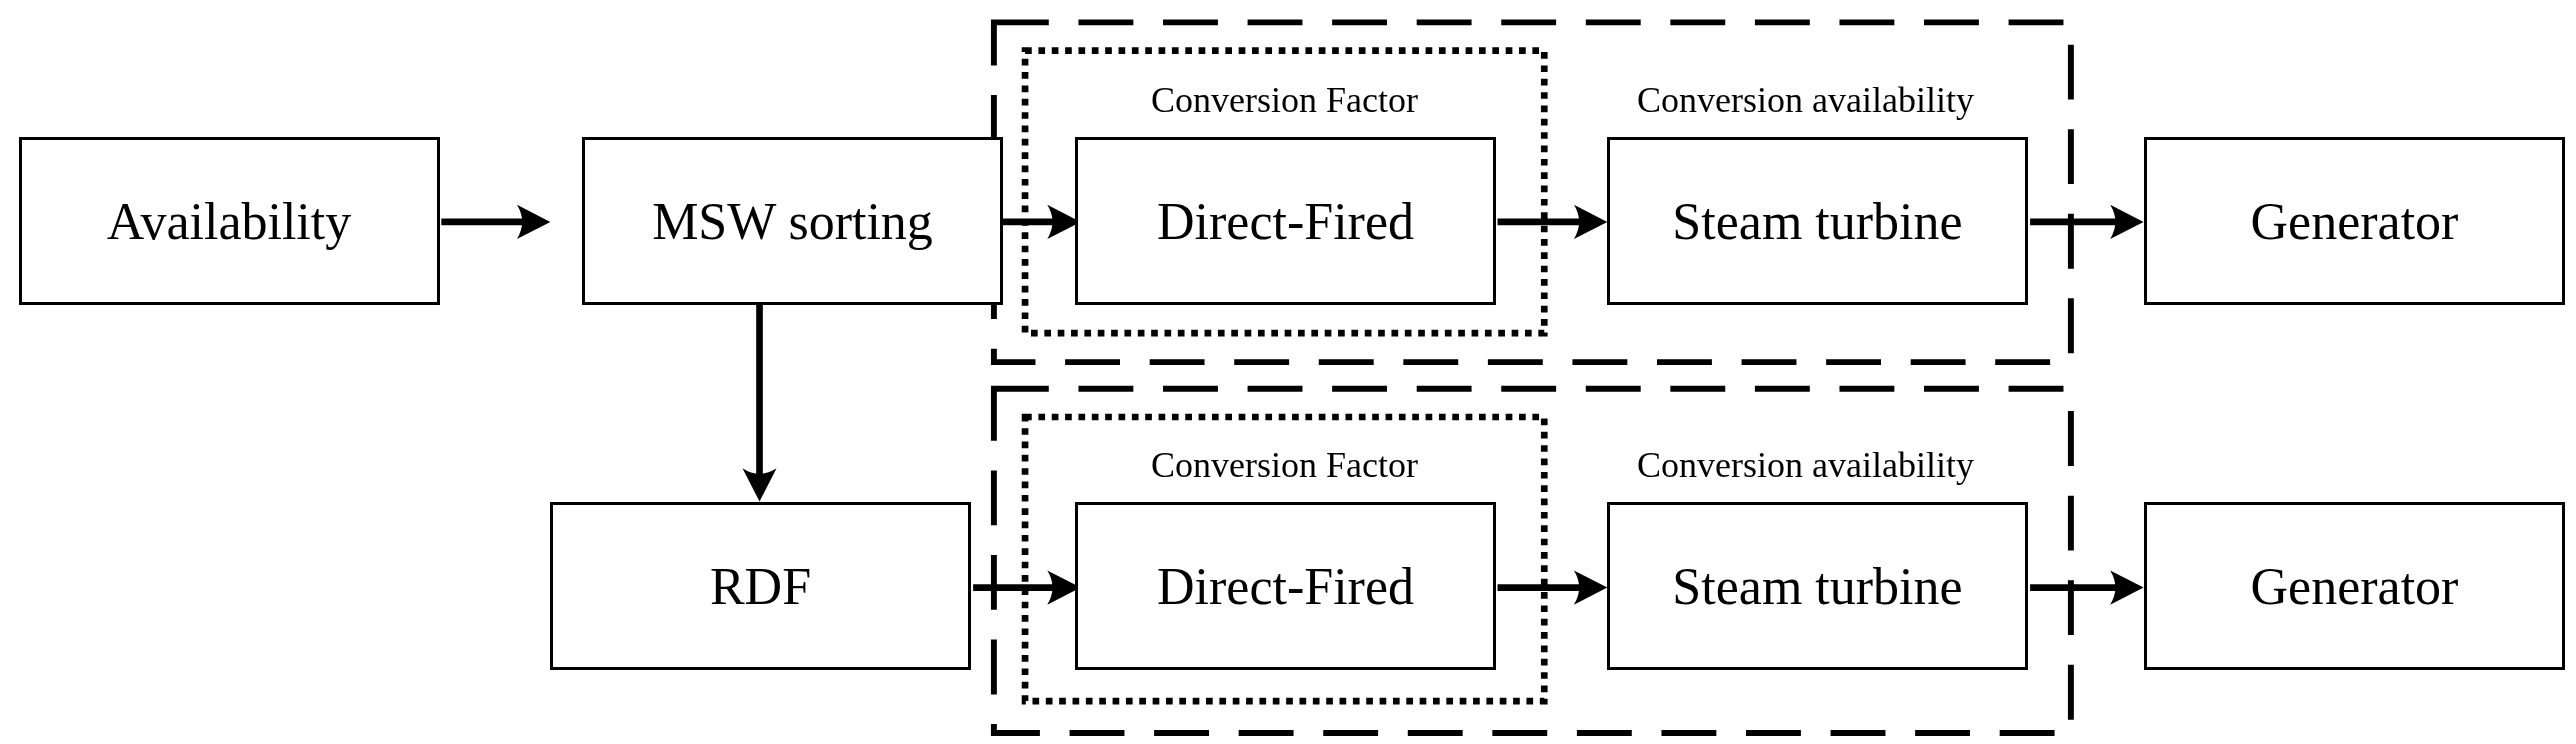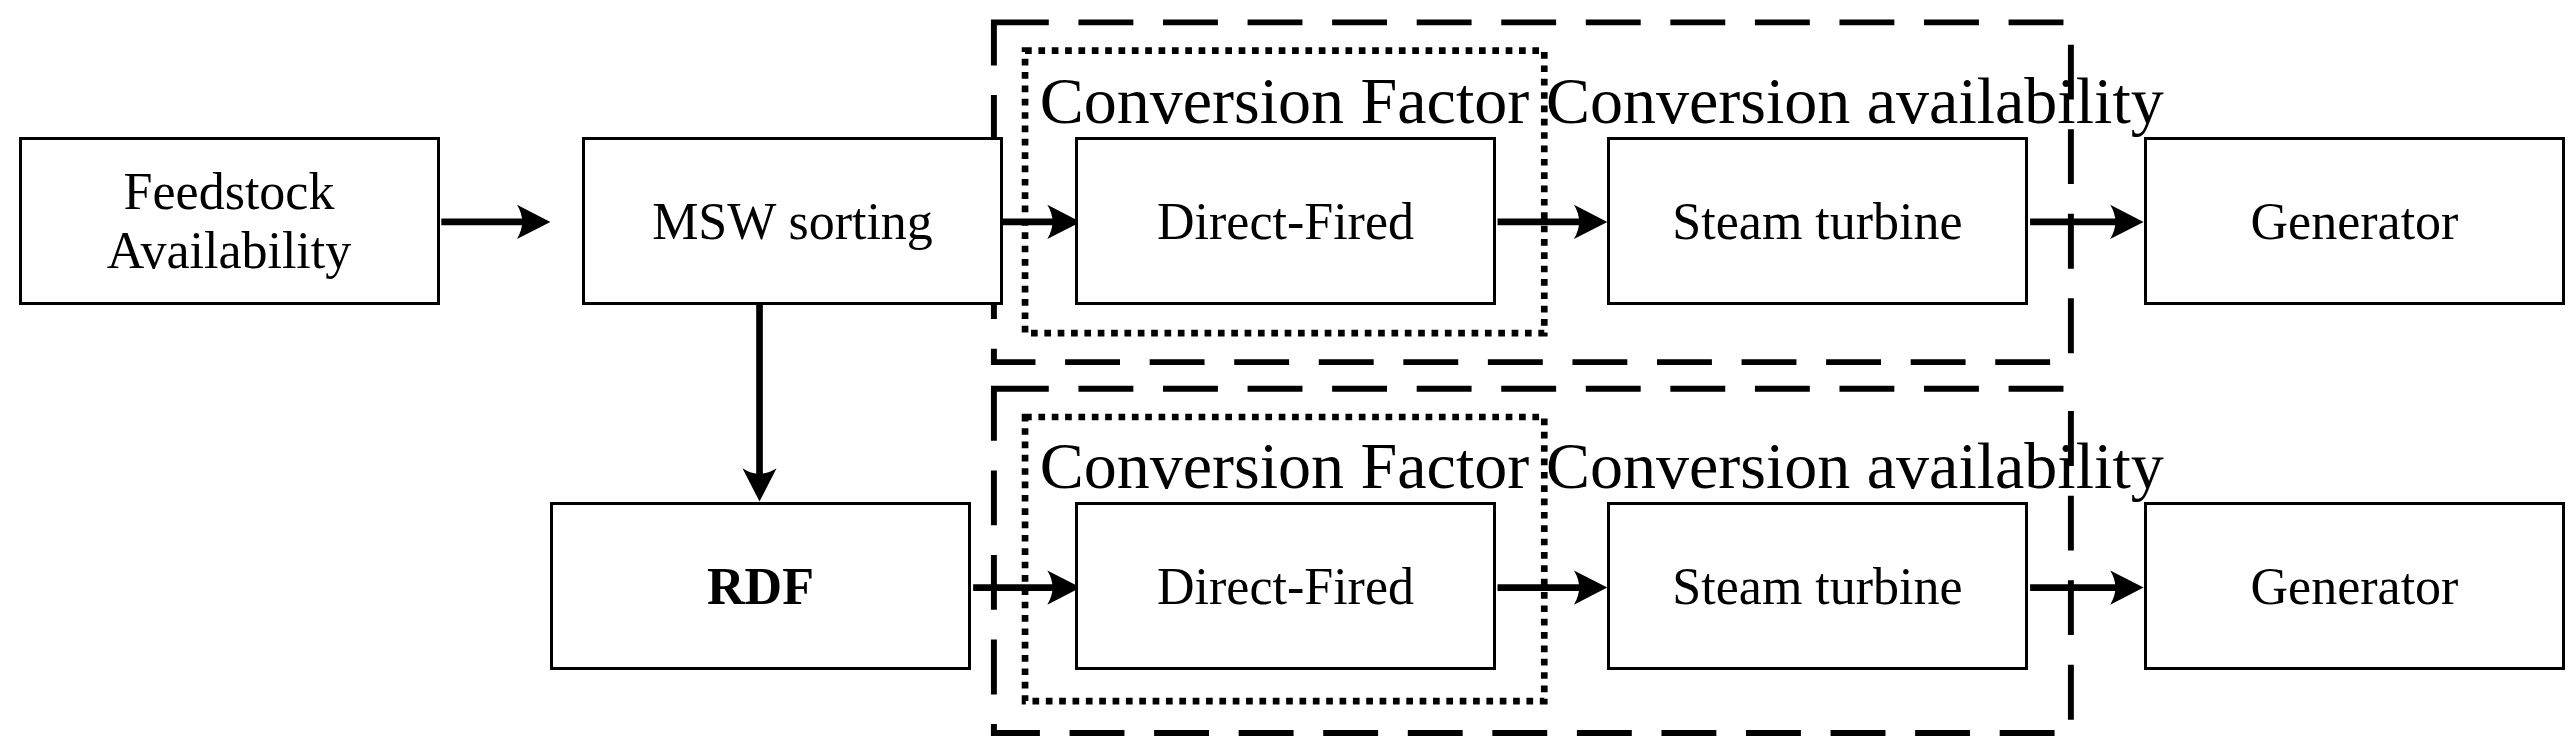--- a/index.html
+++ b/index.html
@@ -37,21 +37,21 @@
     text-align: center;
     font-size: 52px;
     line-height: 59px;
     white-space: nowrap;
   }
   .w568 { width: 421px; height: 168px; }
   .row1 { top: 137px; }
   .row2 { top: 502px; }
   .grouplabel {
     position: absolute;
-    font-size: 66px;
+    font-size: 36px;
     line-height: 61px;
     height: 61px;
     text-align: center;
     white-space: nowrap;
   }
 </style>
 </head>
 <body>
 
 <div id="canvas">
@@ -94,41 +94,40 @@
       <line x1="2019" y1="792" x2="2135" y2="792" stroke="#000" stroke-width="9"></line>
       <path d="M2167 792 L2122 769 Q2136 792 2122 815 Z" fill="#000"></path>
     </g>
     <g>
       <line x1="2737" y1="792" x2="2858" y2="792" stroke="#000" stroke-width="9"></line>
       <path d="M2890 792 L2845 769 Q2859 792 2845 815 Z" fill="#000"></path>
     </g>
   </svg>
 
   <div class="box w568 row1" style="left:18.5px;">
-    <span>Feedstock</span>
     <span>Availability</span>
   </div>
 
   <div class="box w568 row1" style="left:550px;margin-left:32px;">
     <span>MSW sorting</span>
   </div>
 
   <div class="box w568 row1" style="left:1075px;">
     <span>Direct-Fired</span>
   </div>
 
   <div class="box w568 row1" style="left:1607px;">
     <span>Steam turbine</span>
   </div>
 
   <div class="box w568 row1" style="left:2144px;">
     <span>Generator</span>
   </div>
 
-  <div class="box w568 row2" style="left:550px;font-weight:bold;">
+  <div class="box w568 row2" style="left:550px;">
     <span>RDF</span>
   </div>
 
   <div class="box w568 row2" style="left:1075px;">
     <span>Direct-Fired</span>
   </div>
 
   <div class="box w568 row2" style="left:1607px;">
     <span>Steam turbine</span>
   </div>

